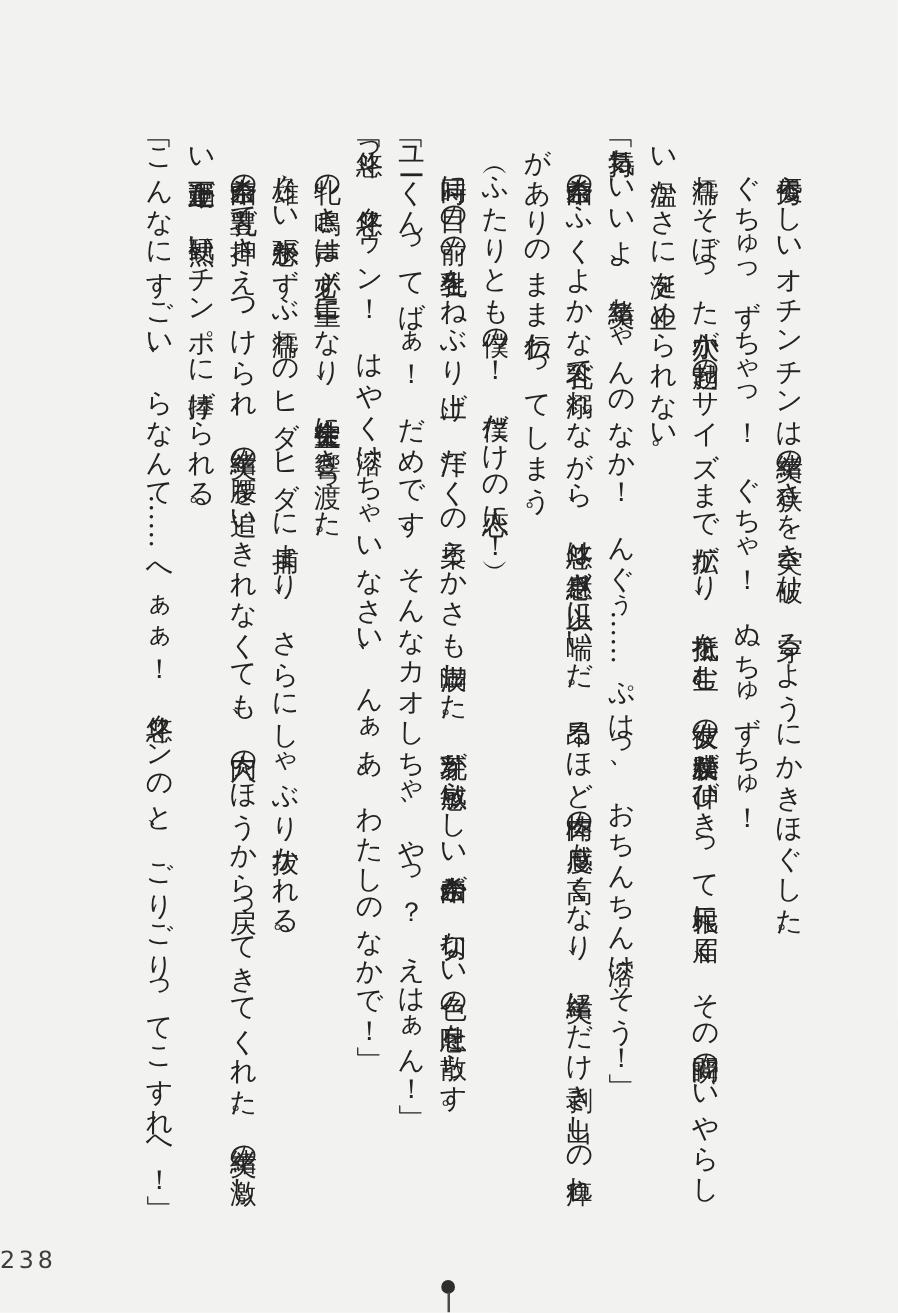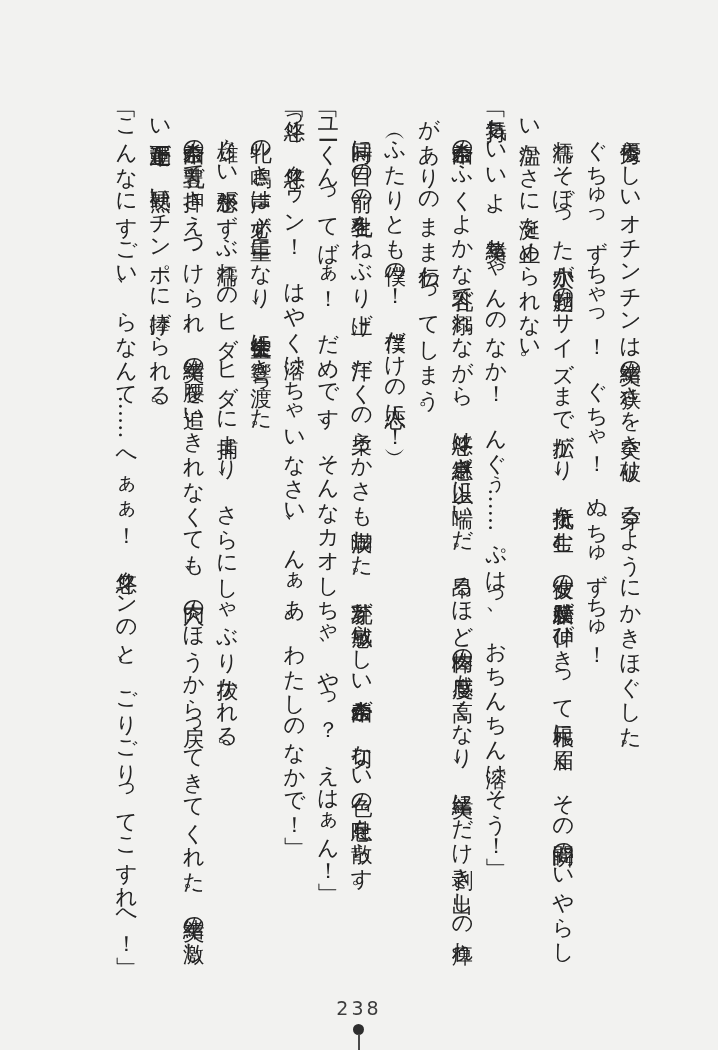--- a/index.html
+++ b/index.html
@@ -34,21 +34,20 @@
     text-indent: 1em;
   }
   #text-area p.dialogue {
     text-indent: 0;
   }
   #page-footer {
     position: absolute;
     left: 0;
     right: 0;
     top: 997px;
-    text-align: center;
     color: #3d3d3d;
     font-family: "DejaVu Sans", sans-serif;
     font-size: 19px;
     font-weight: 400;
     letter-spacing: 3px;
   }
   #page-marker {
     position: absolute;
     left: 353px;
     top: 1024px;

